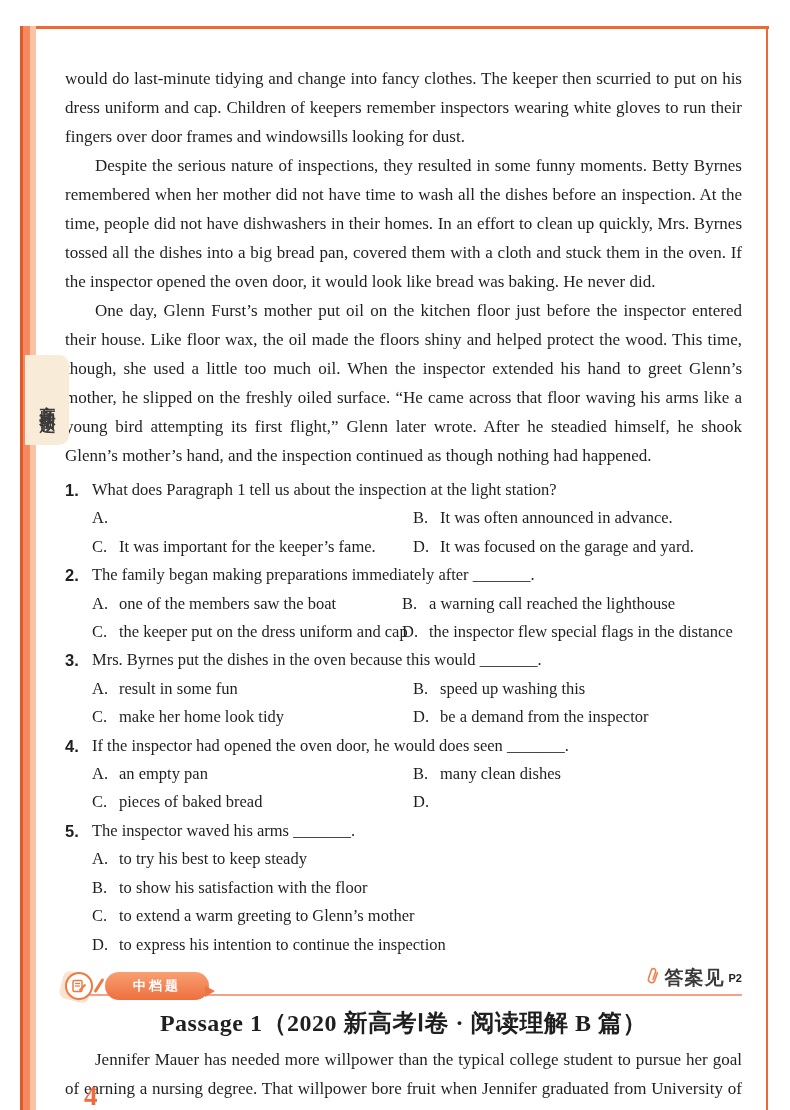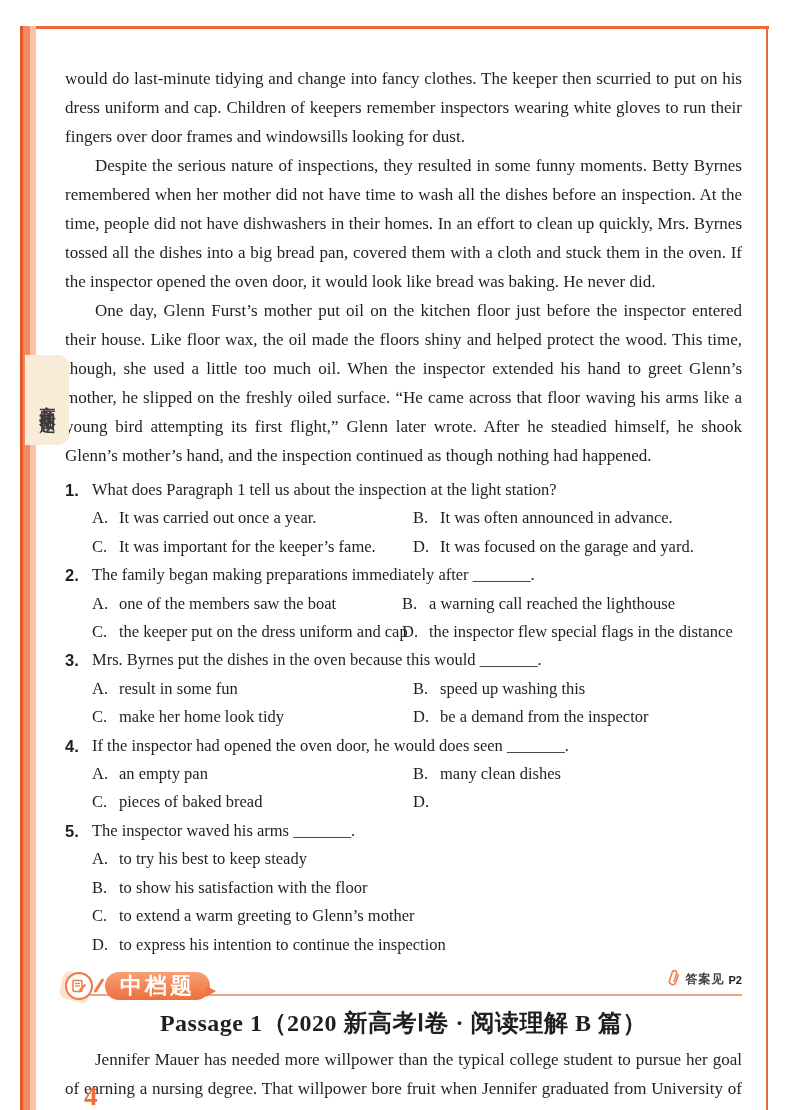--- a/index.html
+++ b/index.html
@@ -47,32 +47,32 @@
   .badge-tagbg {
     position:absolute; left:-4px; top:1px; width:30px; height:28px;
     background:#fbe3cf; border-radius:7px; transform:rotate(14deg);
   }
   .badge-circle {
     position:relative; width:28px; height:28px; border:2px solid #ee7a42; border-radius:50%;
     background:#fff; display:flex; align-items:center; justify-content:center; z-index:1;
   }
   .badge-slash { width:16px; height:3px; background:#ee7a42; transform:rotate(-58deg); margin:0 0 0 -2px; border-radius:2px; }
   .badge-pill {
-    position:relative; height:28px; margin-left:-2px; padding:0 15px;
+    position:relative; height:28px; margin-left:-2px; padding:0 28px;
     background:linear-gradient(180deg,#f8a072,#ee6f3e);
     border-radius:14px; display:flex; align-items:center;
-    color:#fff; font-family:"Liberation Sans",sans-serif; font-size:22px; font-weight:700; letter-spacing:3px;
+    color:#fff; font-family:"Liberation Sans",sans-serif; font-size:13px; font-weight:700; letter-spacing:3px;
   }
   .badge-pill::after {
     content:""; position:absolute; right:-6px; bottom:3px; width:0; height:0;
     border-left:10px solid #ef7444; border-top:5px solid transparent; border-bottom:6px solid transparent;
   }
   .answer-link { position:absolute; right:0; bottom:10px; display:flex; align-items:center; }
   .answer-link .clip { margin-right:6px; transform:rotate(18deg); }
-  .answer-note { font-size:12px; color:#3b3b3b; font-weight:600; letter-spacing:1px; }
+  .answer-note { font-size:19px; color:#3b3b3b; font-weight:600; letter-spacing:1px; }
   .answer-page { font-size:11px; color:#1c1c1c; font-family:"Liberation Sans",sans-serif; font-weight:700; margin-left:4px; }
   
   .passage-heading {
     text-align:center; font-size:24px; font-weight:700; margin:6px 0 6px; letter-spacing:0.5px;
   }
   
   .page-number {
     position:absolute; left:84px; bottom:16px; color:#f26a3c;
     font-size:27px; font-weight:700; font-family:"Liberation Serif",serif;
   }
@@ -99,21 +99,20 @@
     <div class="questions">
 
       <div class="question">
         <div class="q-stem">
           <span class="q-num">1.</span>
           <span class="q-stem-text">What does Paragraph 1 tell us about the inspection at the light station?</span>
         </div>
         <div class="opts">
           <div class="opt">
               <span class="opt-letter">A.</span>
-              <span>It was carried out once a year.</span>
             </div>
           <div class="opt">
               <span class="opt-letter">B.</span>
               <span>It was often announced in advance.</span>
             </div>
           <div class="opt">
               <span class="opt-letter">C.</span>
               <span>It was important for the keeper’s fame.</span>
             </div>
           <div class="opt">

